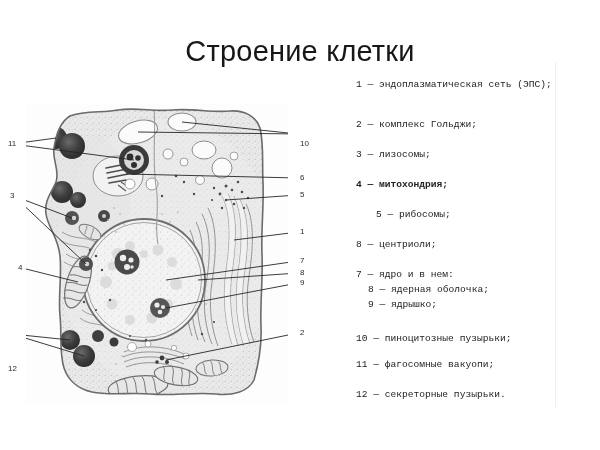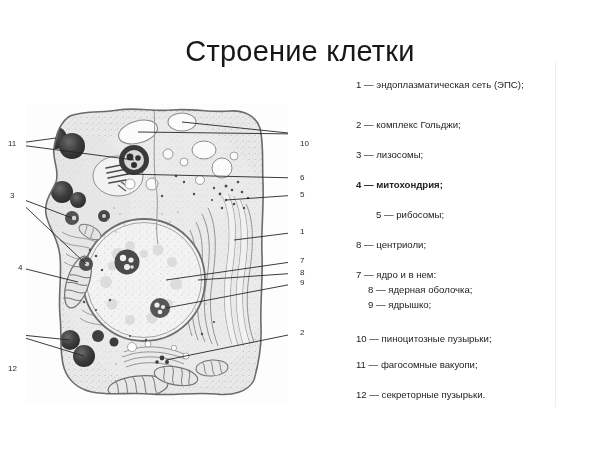--- a/index.html
+++ b/index.html
@@ -73,21 +73,21 @@
     top: 62px;
     width: 1px;
     height: 345px;
     background: #efefef;
   }
   .legend-item {
     position: absolute;
     font-size: 9.6px;
     line-height: 13px;
     color: #232323;
-    font-family: Liberation Sans, sans-serif;
+    font-family: Liberation Mono, monospace;
   }
   .legend-item.two-line {
     width: 196px;
     text-align: justify;
     text-align-last: left;
   }
   .legend-item.sub {
     font-size: 9.6px;
   }
   .legend-item.bold-num {

